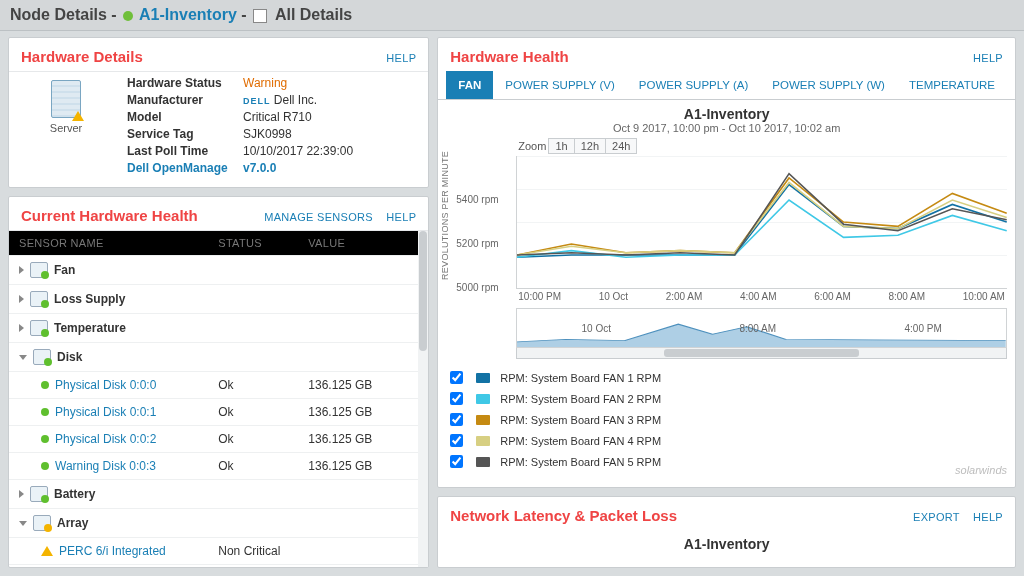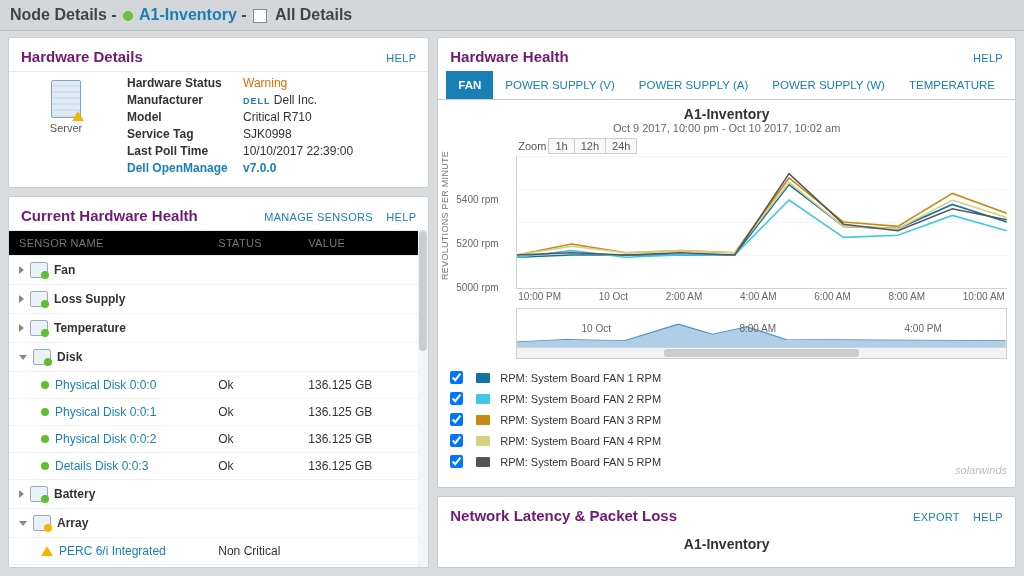--- a/index.html
+++ b/index.html
@@ -53,21 +53,21 @@
     display: flex;
     flex-direction: column;
     min-height: 0;
   }
   .panel-header {
     display: flex;
     justify-content: space-between;
     align-items: baseline;
     padding: 10px 12px 6px 12px;
   }
-  .panel-title { font-size: 15px; font-weight: bold; color: #701a75; }
+  .panel-title { font-size: 15px; font-weight: bold; color: #ef4444; }
   .panel-actions { font-size: 11px; color: #1a7fb5; letter-spacing: .3px; }
   .panel-actions span { margin-left: 10px; cursor: pointer; }
 
   .hw-body {
     display: flex;
     gap: 16px;
     padding: 4px 12px 12px 12px;
     border-top: 1px solid #e6e8ea;
   }
   .hw-node {
@@ -356,21 +356,21 @@
                 <div class="name-cell indent1">
                   <span class="dot green"></span>
                   <span class="linkish">Physical Disk 0:0:2</span>
                 </div>
                 <div>Ok</div>
                 <div>136.125 GB</div>
               </div>
               <div class="sensor-row">
                 <div class="name-cell indent1">
                   <span class="dot green"></span>
-                  <span class="linkish">Details Disk 0:0:3</span>
+                  <span class="linkish">Warning Disk 0:0:3</span>
                 </div>
                 <div>Ok</div>
                 <div>136.125 GB</div>
               </div>
               <div class="sensor-row">
                 <div class="name-cell">
                   <span class="caret"></span>
                   <span class="sicon green"></span>
                   <b>Battery</b>
                 </div>

